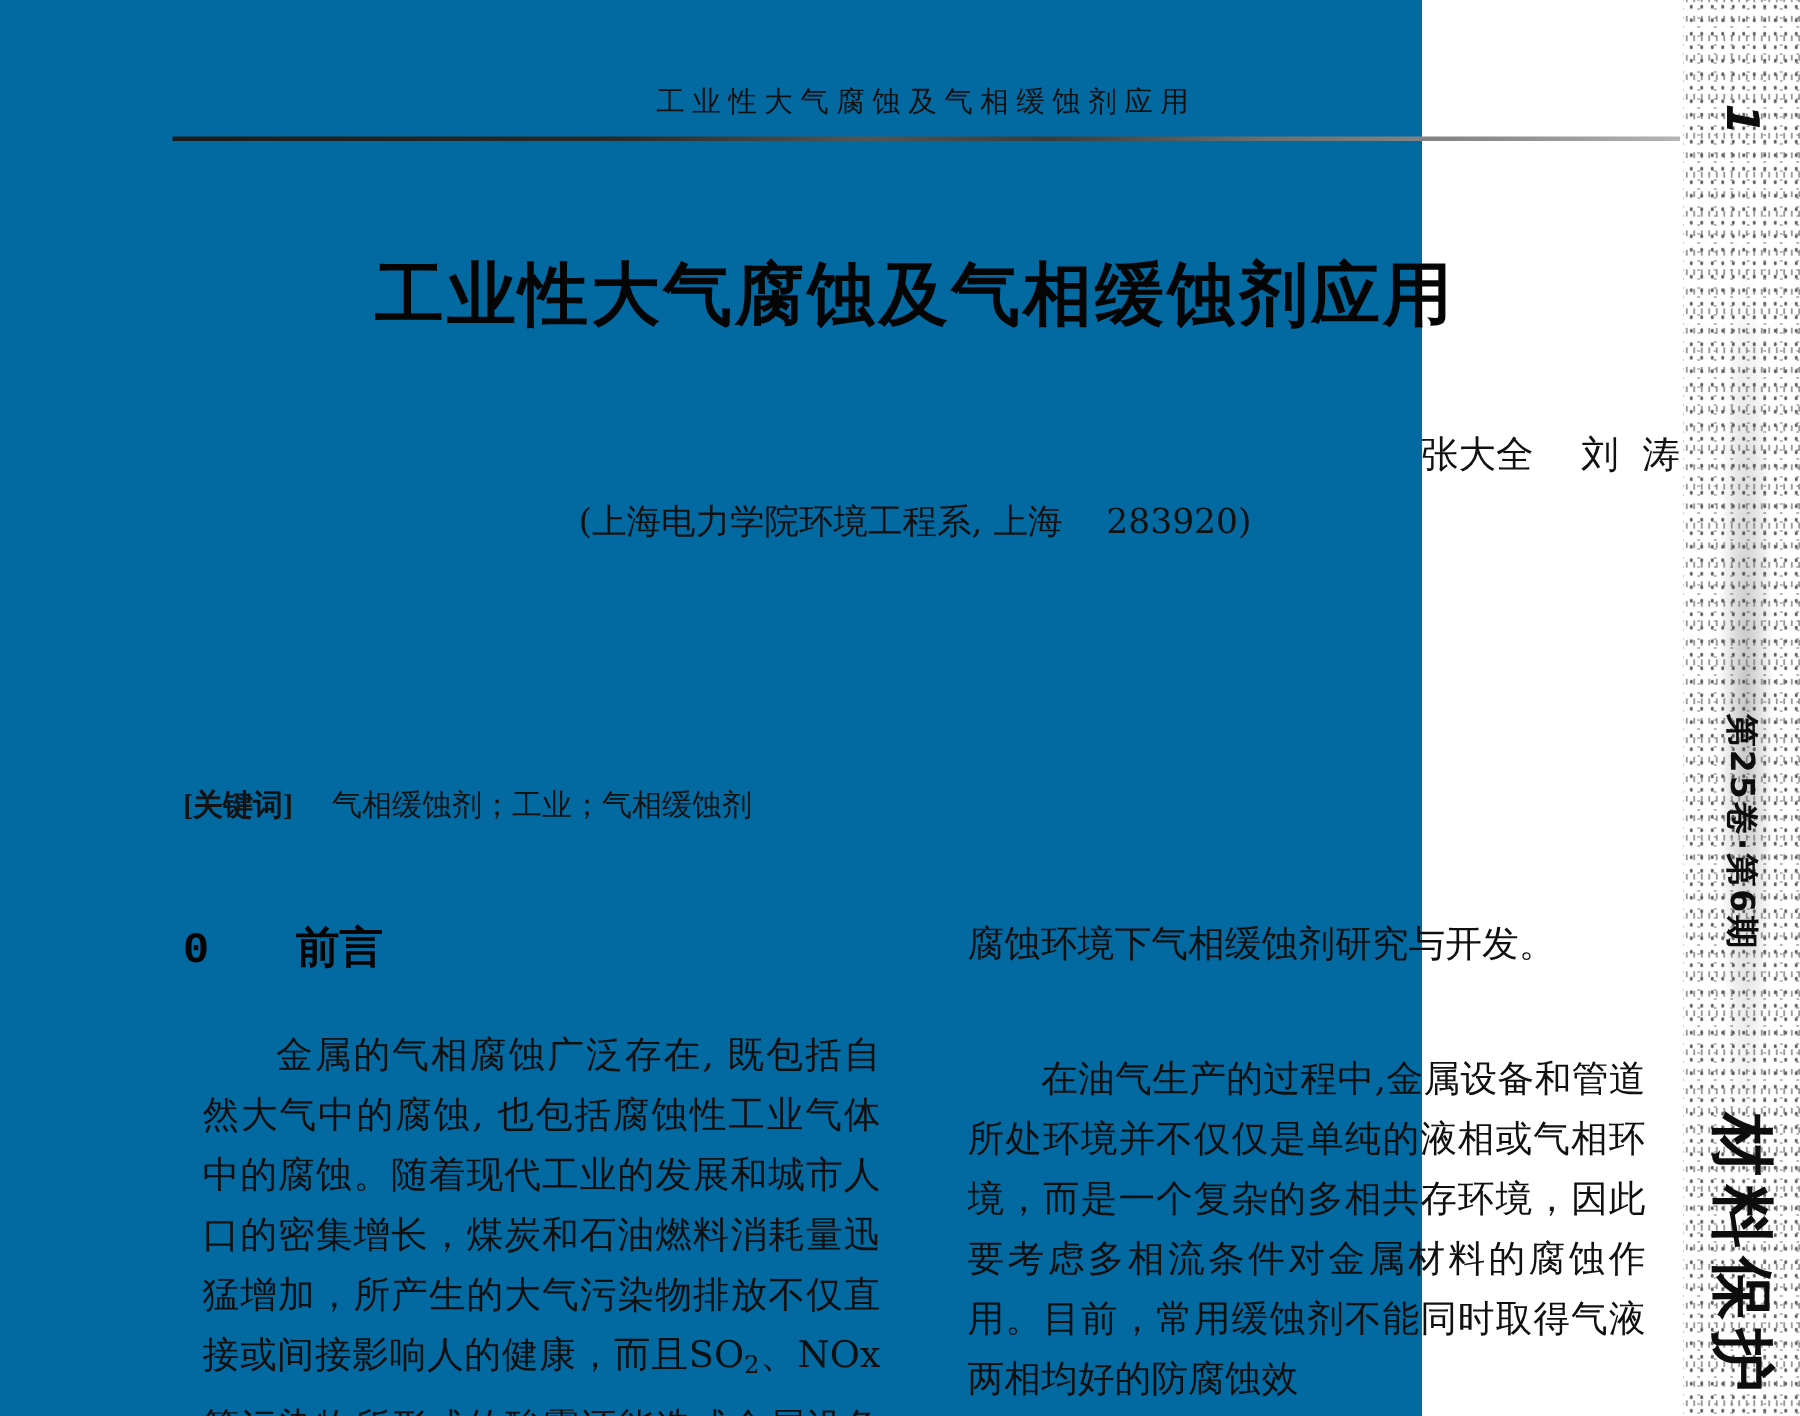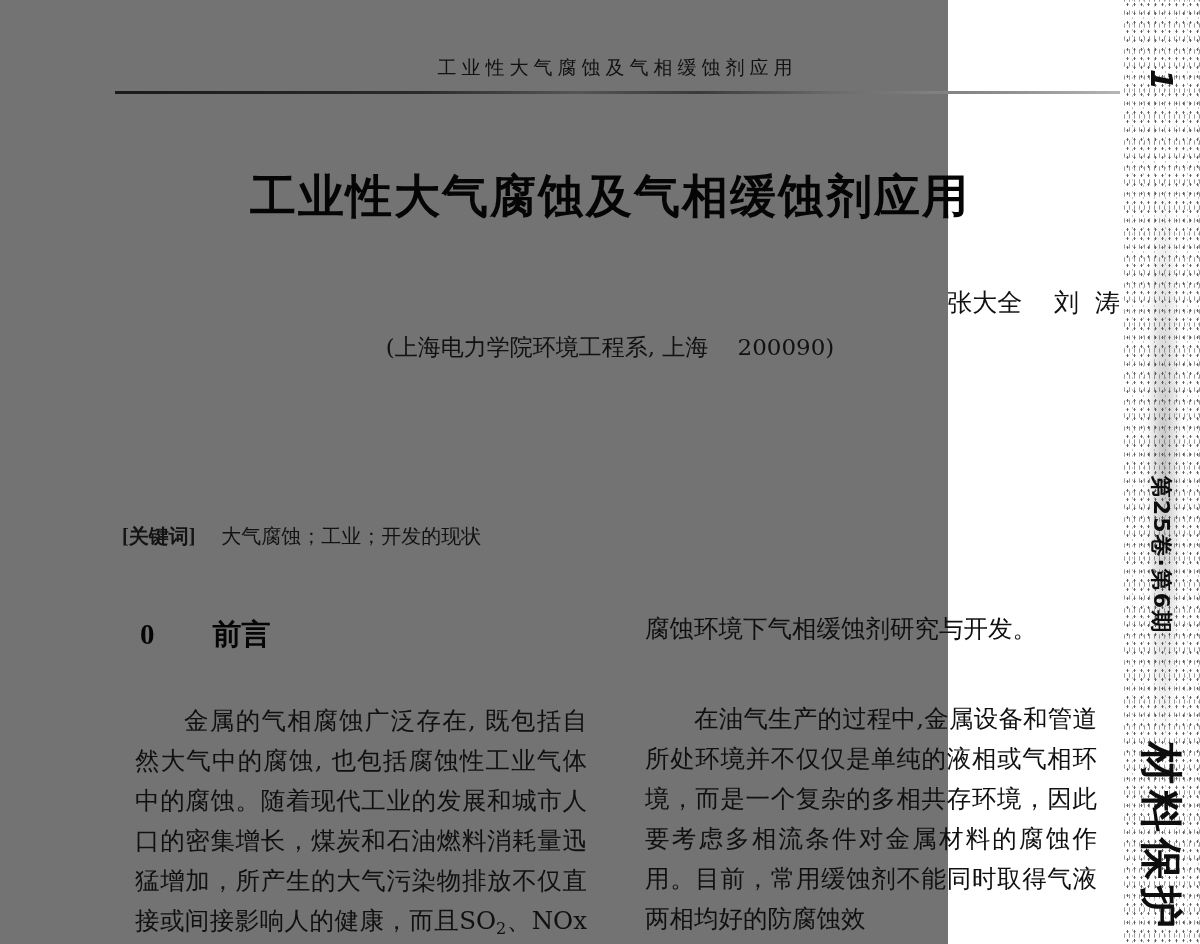--- a/index.html
+++ b/index.html
@@ -14,21 +14,21 @@
     font-family: "DejaVu Sans", "Liberation Sans", sans-serif;
     color: #0a0a0a;
     position: relative;
   }
 
   .page {
     position: absolute;
     left: 0; top: 0;
     width: 948px;
     height: 944px;
-    background: #737373;
+    background: #0369a1;
   }
 
   
   .running-head {
     position: absolute;
     left: 115px;
     top: 55px;
     width: 1005px;
     text-align: center;
     font-size: 19px;
@@ -126,26 +126,26 @@
     position: absolute;
     top: 596px;
     width: 478px;
     height: 348px;
     overflow: hidden;
   }
   .col-left  { left: 122px; }
   .col-right { left: 632px; }
 
   .sec-head {
-    font-family: Liberation Serif, serif;
+    font-family: Liberation Mono, monospace;
     font-weight: 700;
     font-size: 29px;
     line-height: 44px;
     color: #050505;
-    margin: 18px;
+    margin: 0;
     white-space: pre-wrap;
   }
   .sec-head.first { margin-top: 16px; }
 
   .body-par {
     font-family: "DejaVu Serif", "Liberation Serif", serif;
     font-size: 24.5px;
     line-height: 40px;
     color: #101010;
     margin: 13px;
@@ -215,25 +215,25 @@
 </head>
 <body>
 
 <div class="page">
 
   <div class="running-head">工业性大气腐蚀及气相缓蚀剂应用</div>
   <div class="head-rule"></div>
 
   <div class="doc-title">工业性大气腐蚀及气相缓蚀剂应用</div>
   <div class="authors">张大全    刘  涛</div>
-  <div class="affiliation">(上海电力学院环境工程系, 上海    200090)</div>
+  <div class="affiliation">(上海电力学院环境工程系, 上海    283920)</div>
 
 
   <div class="keywords">
-    <span class="tag">[关键词]</span><span class="abs-gap"></span><span>大气腐蚀；工业；开发的现状</span>
+    <span class="tag">[关键词]</span><span class="abs-gap"></span><span>气相缓蚀剂；工业；气相缓蚀剂</span>
   </div>
 
   <div class="col col-left">
     <div class="sec-head first"><span>0</span>　　<span>前言</span></div>
     <div class="gap-after-head"></div>
     <p class="body-par indent"><span>金属的气相腐蚀广泛存在, 既包括自然大气中的腐蚀, 也包括腐蚀性工业气体中的腐蚀。随着现代工业的发展和城市人口的密集增长，煤炭和石油燃料消耗量迅猛增加，所产生的大气污染物排放不仅直接或间接影响人的健康，而且</span><span><span>SO</span><sub>2</sub></span><span>、NOx等污染物所形成的酸雾还能造成金属设备和器材的严重腐蚀。石油工</span></p>
   </div>
 
   <div class="col col-right">
     <p class="body-par">腐蚀环境下气相缓蚀剂研究与开发。</p>

